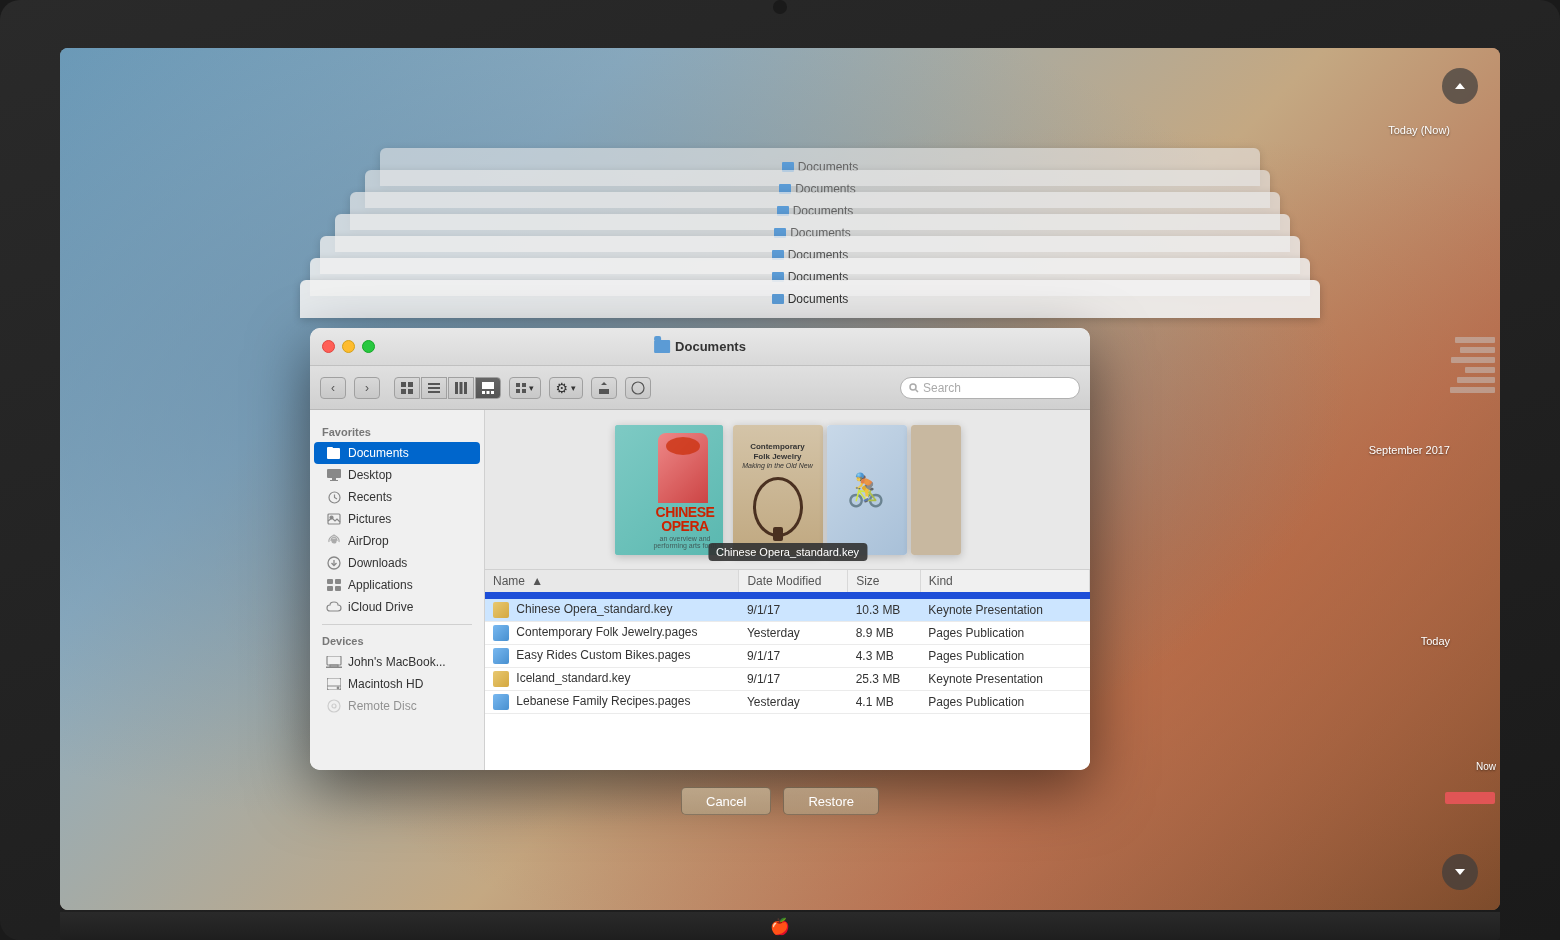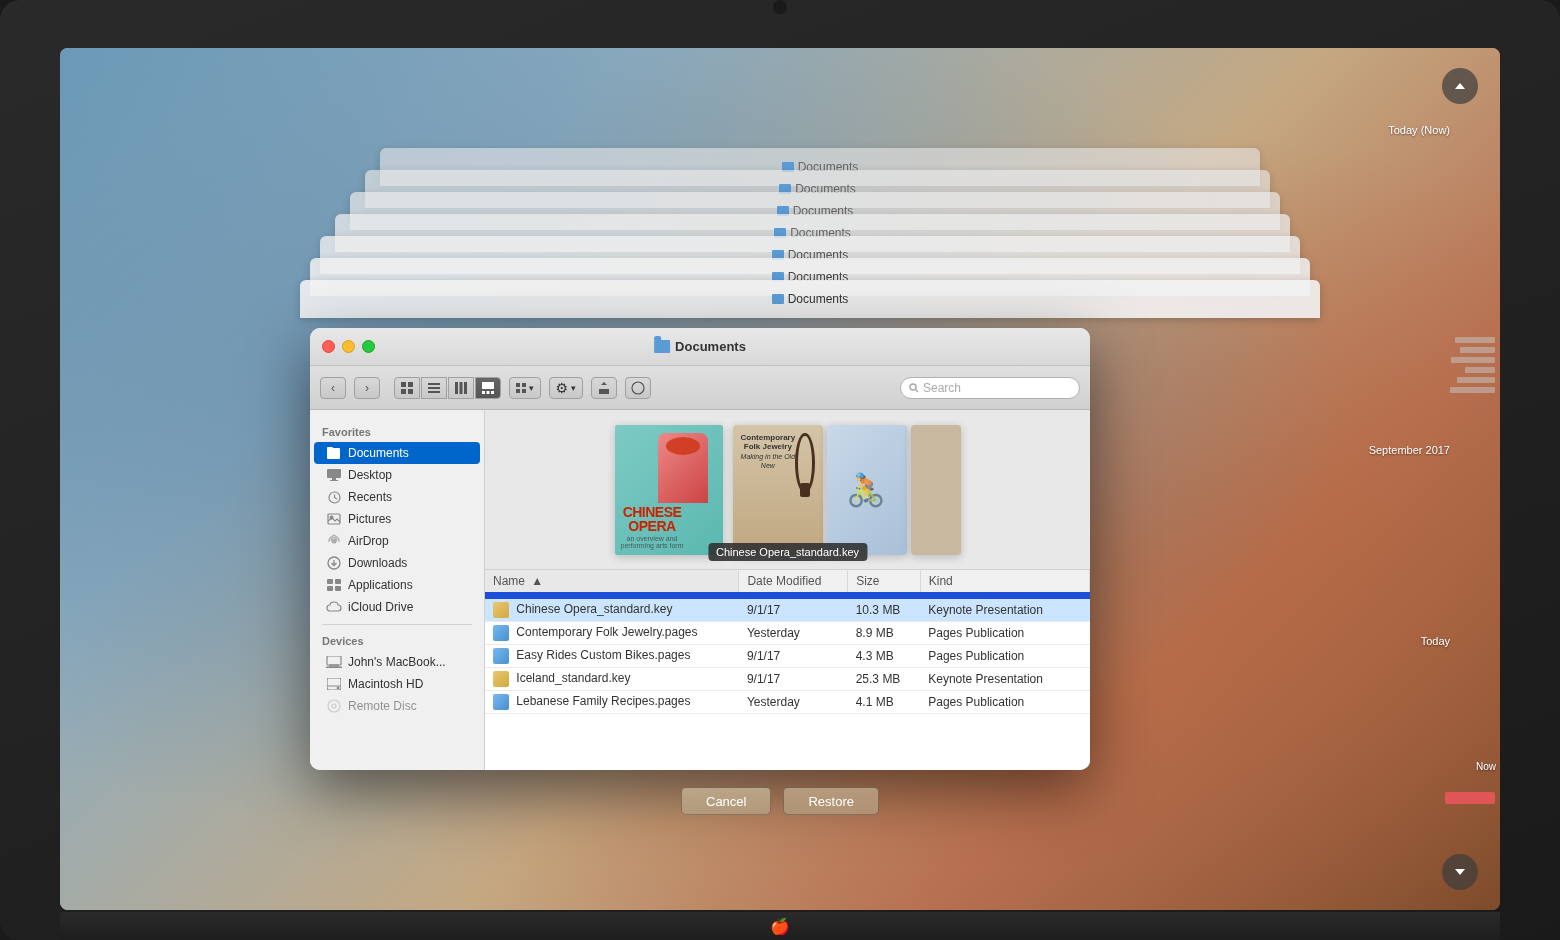--- a/index.html
+++ b/index.html
@@ -806,39 +806,39 @@
             </div>
             <span>Remote Disc</span>
           </div>
         </div>
 
         <div class="file-area">
 
           <div class="preview-area">
 
             <div class="preview-thumb thumb-keynote-1">
-              <div style="width:100%;height:100%;background:linear-gradient(135deg,#7ecac4,#5ab8b0);display:flex;flex-direction:column;align-items:flex-start;justify-content:flex-end;padding:6px;position:relative;">
+              <div style="width:100%;height:100%;background:linear-gradient(135deg,#7ecac4,#5ab8b0);display:flex;flex-direction:column;align-items:flex-end;justify-content:flex-end;padding:6px;position:relative;">
 
                 <div style="position:absolute;top:8px;right:10px;width:55px;height:80px;overflow:hidden;">
                   <div style="width:50px;height:70px;background:linear-gradient(135deg,#e88,#c44);border-radius:8px 8px 0 0;position:relative;left:0;">
                     <div style="position:absolute;top:4px;left:8px;right:8px;height:18px;background:#cc3311;border-radius:50%;opacity:0.8;"></div>
                   </div>
                 </div>
                 <div style="text-align:center;">
                   <div style="color:#cc2200;font-size:14px;font-weight:900;letter-spacing:-0.5px;line-height:1;text-shadow:none;">CHINESE</div>
                   <div style="color:#cc2200;font-size:14px;font-weight:900;letter-spacing:-0.5px;line-height:1;">OPERA</div>
                   <div style="color:rgba(50,50,50,0.7);font-size:7px;margin-top:2px;">an overview and<br>performing arts form</div>
                 </div>
               </div>
             </div>
 
             <div class="thumb-group">
 
               <div class="preview-thumb" style="width:90px;">
-                <div style="width:100%;height:100%;background:linear-gradient(180deg,#d4c4a8,#c0a880);display:flex;flex-direction:row;justify-content:center;padding:8px;">
+                <div style="width:100%;height:100%;background:linear-gradient(180deg,#d4c4a8,#c0a880);display:flex;flex-direction:column;align-items:center;justify-content:center;padding:8px;">
                   <div style="font-size:8px;font-weight:bold;color:#333;text-align:center;margin-bottom:6px;line-height:1.2;">Contemporary<br>Folk Jewelry<br><span style="font-style:italic;font-weight:normal;font-size:7px;">Making in the Old New</span></div>
                   <div style="width:50px;height:60px;border:3px solid #4a3020;border-radius:50%;position:relative;display:flex;align-items:flex-end;justify-content:center;">
                     <div style="width:10px;height:14px;background:#4a3020;border-radius:2px;margin-bottom:-7px;"></div>
                   </div>
                 </div>
               </div>
 
               <div class="preview-thumb" style="width:80px;">
                 <div style="width:100%;height:100%;background:linear-gradient(135deg,#c8d8e8,#a8c0d8);display:flex;align-items:center;justify-content:center;overflow:hidden;">
                   <div style="font-size:32px;opacity:0.8;">🚴</div>

